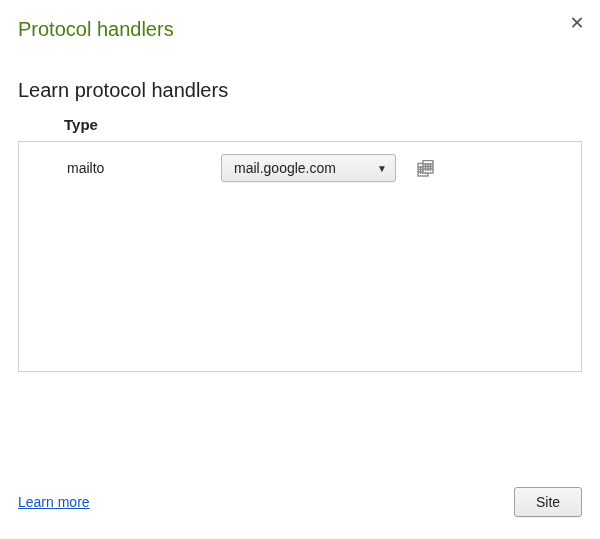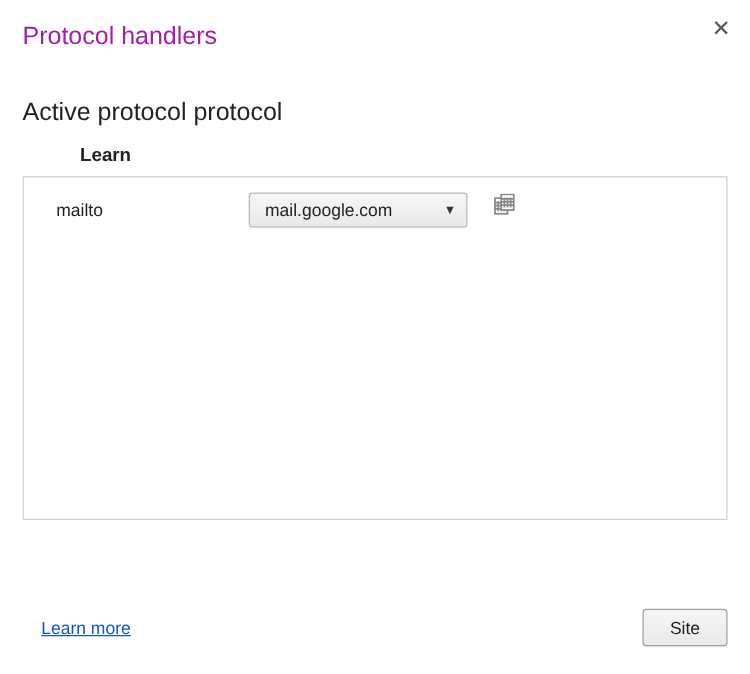--- a/index.html
+++ b/index.html
@@ -23,21 +23,21 @@
       height: 18px;
       cursor: pointer;
       color: #555;
       font-size: 18px;
       line-height: 18px;
       text-align: center;
     }
     .page-title {
       font-size: 20px;
       font-weight: 400;
-      color: #a21caf;
+      color: #4d7c0f;
       margin-bottom: 38px;
     }
     .section-title {
       font-size: 20px;
       font-weight: 400;
       color: #222;
       margin-bottom: 14px;
     }
     .table-header {
       display: flex;
@@ -49,37 +49,37 @@
       color: #222;
     }
     .th-type {
       width: 140px;
     }
     .th-site {
       flex: 1;
     }
     .handlers-box {
       border: 1px solid #d0d0d0;
-      height: 275px;
-      padding: 10px 8px;
+      height: 231px;
+      padding: 10px 30px;
     }
     .handler-row {
       display: flex;
       align-items: center;
       padding: 2px 0;
     }
     .handler-type {
       width: 172px;
       padding-left: 18px;
       font-size: 14px;
       color: #222;
     }
     .handler-site-cell {
       display: flex;
-      align-items: flex-start;
+      align-items: center;
       gap: 20px;
     }
     .dropdown {
       display: inline-flex;
       align-items: center;
       justify-content: space-between;
       background: linear-gradient(#f6f6f6, #e9e9e9);
       border: 1px solid #b8b8b8;
       border-radius: 3px;
       padding: 4px 8px 4px 12px;
@@ -100,21 +100,21 @@
       height: 18px;
       color: #888;
       cursor: pointer;
       display: inline-flex;
       align-items: center;
       justify-content: center;
     }
     .footer {
       position: absolute;
       bottom: 22px;
-      left: 33px;
+      left: 18px;
       right: 18px;
       display: flex;
       align-items: center;
       justify-content: space-between;
     }
     .learn-more {
       color: #1155cc;
       text-decoration: underline;
       font-size: 14px;
       cursor: pointer;
@@ -132,24 +132,24 @@
       box-shadow: 0 1px 0 rgba(0,0,0,0.05);
     }
   </style>
 </head>
 <body>
 
 <div class="close-btn">✕</div>
 
 <h1 class="page-title">Protocol handlers</h1>
 
-<h2 class="section-title">Active protocol protocol</h2>
+<h2 class="section-title">Learn protocol handlers</h2>
 
 <div class="table-header">
-  <div class="th th-type">Learn</div>
+  <div class="th th-type">Type</div>
 </div>
 
 <div class="handlers-box">
   <div class="handler-row">
     <div class="handler-type">mailto</div>
     <div class="handler-site-cell">
       <div class="dropdown">
         <span>mail.google.com</span>
         <span class="caret">▼</span>
       </div>

